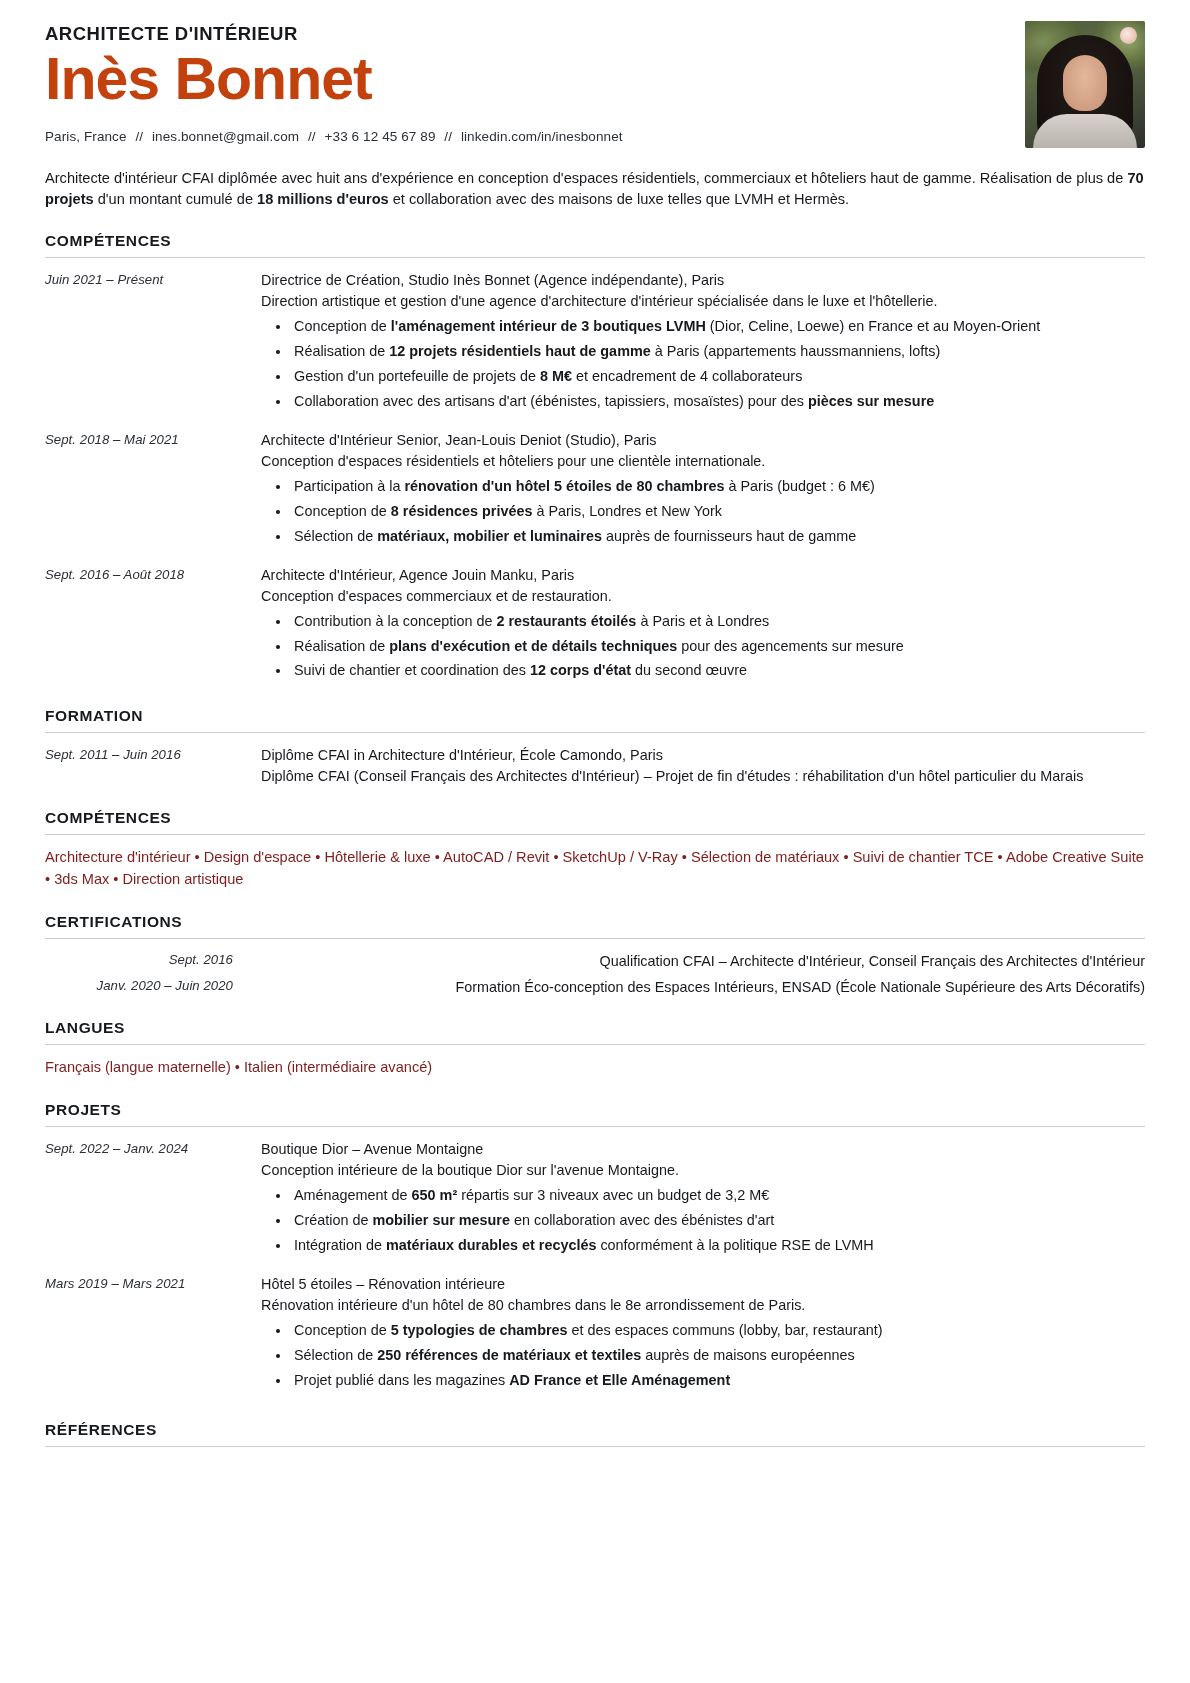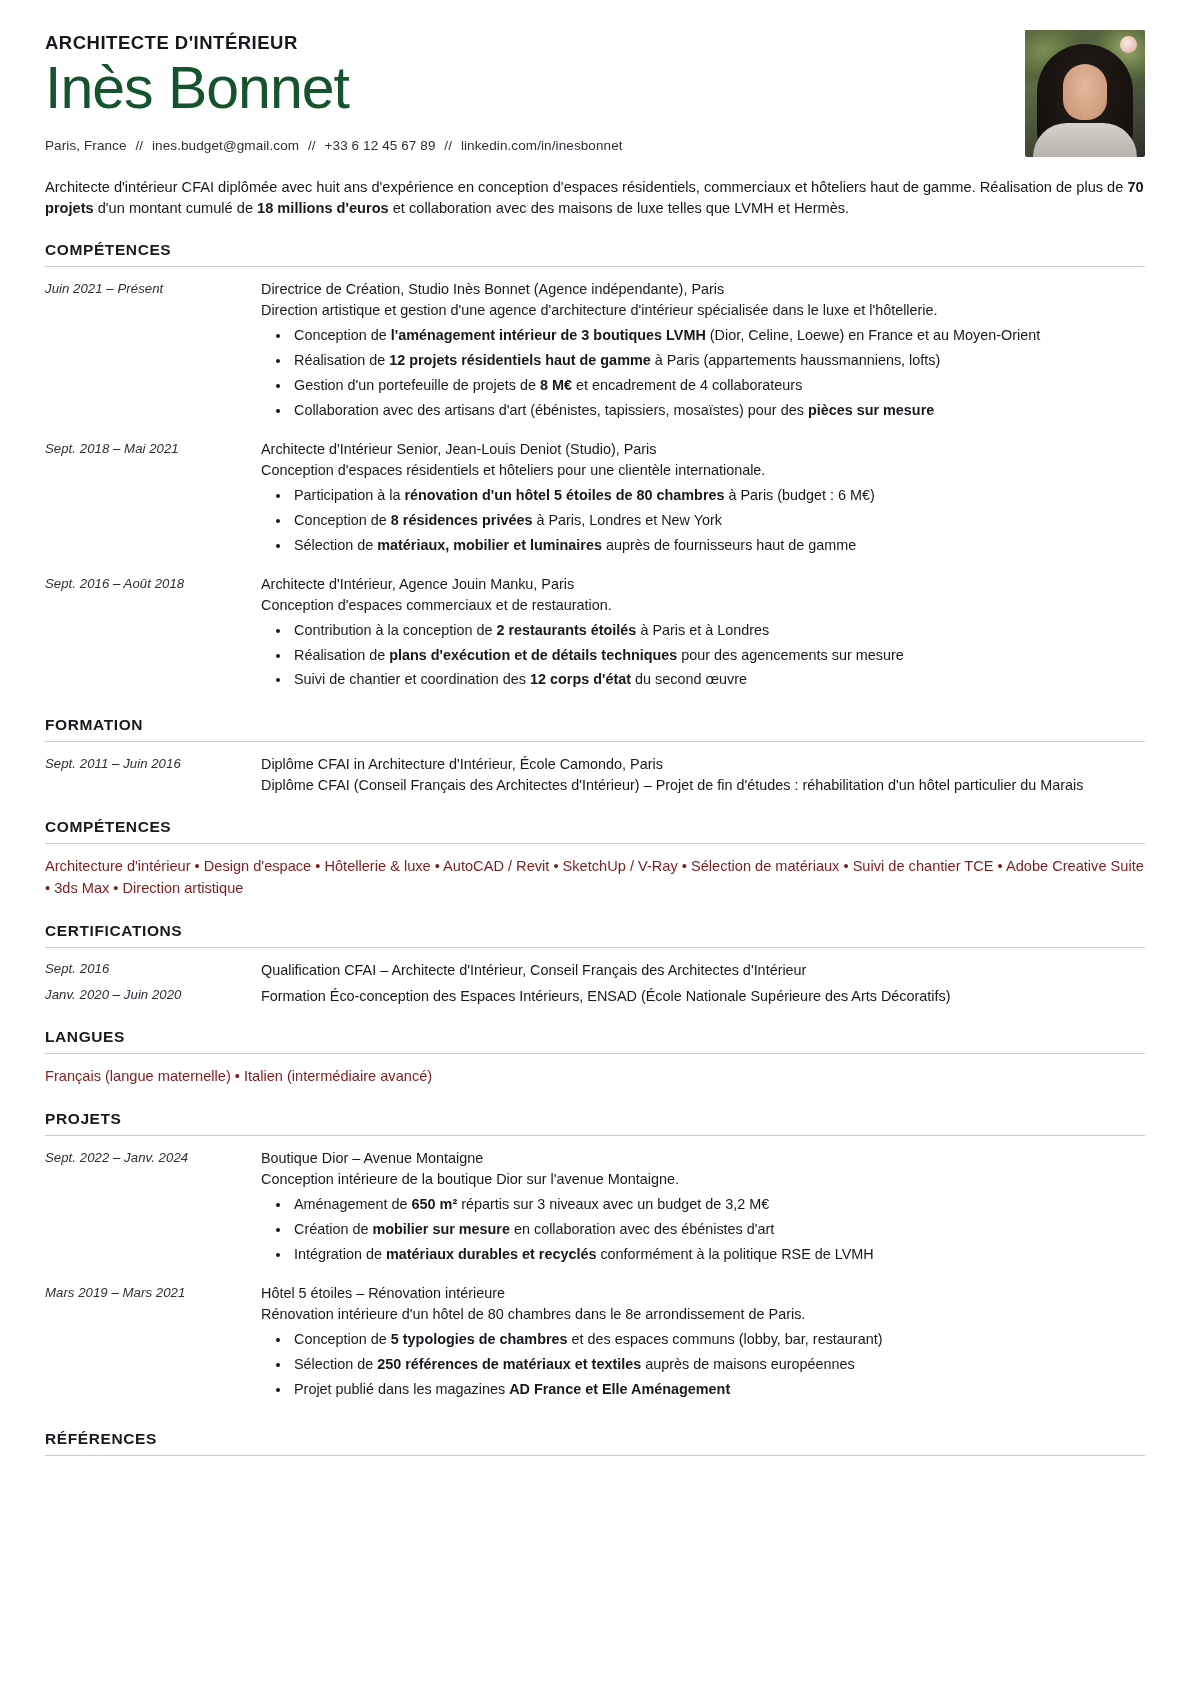--- a/index.html
+++ b/index.html
@@ -8,45 +8,45 @@
     width: 1190px;
     min-height: 1683px;
     background: #ffffff;
     font-family: "Liberation Sans", sans-serif;
     color: #16191d;
     -webkit-font-smoothing: antialiased;
   }
   .page {
     width: 1190px;
     min-height: 1683px;
-    padding: 28px 45px 30px 45px;
+    padding: 19px 45px 30px 45px;
     position: relative;
   }
 
   
   .header {
     display: flex;
     justify-content: space-between;
     align-items: flex-start;
   }
   .header-left { flex: 1 1 auto; padding-top: 4px; }
   .role-title {
     font-size: 18.5px;
     font-weight: bold;
     letter-spacing: 0.5px;
     color: #16191d;
     margin: 0 0 4px 0;
   }
   .name {
     font-size: 59px;
-    font-weight: normal;
+    font-weight: bold;
     letter-spacing: -1px;
     line-height: 1.05;
     margin: 0 0 18px 0;
-    color: #14532d;
+    color: #c2410c;
   }
   .contact-line {
     font-size: 13.5px;
     color: #2b2f36;
     letter-spacing: 0.1px;
   }
   .contact-sep { color: #2b2f36; padding: 0 5px; }
   .photo {
     width: 120px;
     height: 127px;
@@ -151,37 +151,37 @@
     padding-left: 3px;
   }
   ul.bullets li::marker { color: #16191d; font-size: 13px; }
   ul.bullets b { font-weight: bold; }
 
   .plain-text {
     font-size: 14.6px;
     line-height: 1.5;
     color: #7f1d1d;
   }
-  .cert-row { margin-bottom: 6px; }
+  .cert-row { margin-bottom: 6px; text-align: right; }
   .cert-row .entry-date { padding-top: 1px; }
   .footer-title { margin-top: 26px; }
 </style>
 </head>
 <body>
 
 <div class="page">
 
   <div class="header">
     <div class="header-left">
       <div class="role-title">ARCHITECTE D'INTÉRIEUR</div>
       <h1 class="name">Inès Bonnet</h1>
       <div class="contact-line">
         <span>Paris, France</span>
         <span class="contact-sep">//</span>
-        <span>ines.budget@gmail.com</span>
+        <span>ines.bonnet@gmail.com</span>
         <span class="contact-sep">//</span>
         <span>+33 6 12 45 67 89</span>
         <span class="contact-sep">//</span>
         <span>linkedin.com/in/inesbonnet</span>
       </div>
     </div>
     <div class="photo">
       <div class="foliage-a"></div>
       <div class="foliage-b"></div>
       <div class="hair"></div>

